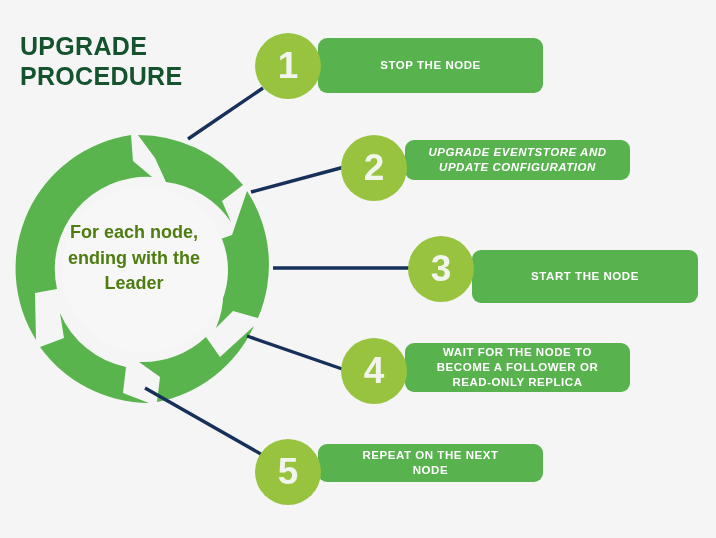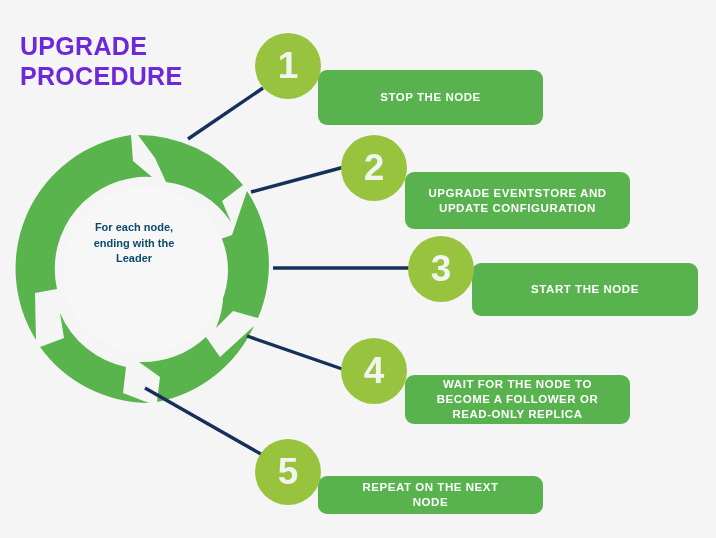--- a/index.html
+++ b/index.html
@@ -23,41 +23,41 @@
   
   .title {
     position: absolute;
     left: 20px;
     top: 32px;
     width: 230px;
     font-size: 25px;
     font-weight: bold;
     line-height: 1.18;
     letter-spacing: 0.3px;
-    color: #6d28d9;
+    color: #14532d;
     text-transform: uppercase;
     white-space: pre-line;
   }
 
   
   #ring-svg {
     position: absolute;
     left: 0px;
     top: 125px;
   }
   .ring-hub-text {
     position: absolute;
     left: 58px;
     top: 220px;
     width: 152px;
     text-align: center;
-    font-size: 11px;
+    font-size: 18px;
     font-weight: bold;
     line-height: 1.42;
-    color: #0c4a6e;
+    color: #4d7c0f;
     white-space: pre-line;
   }
 
   
   #lines-svg {
     position: absolute;
     left: 0;
     top: 0;
   }
 
@@ -66,21 +66,20 @@
     position: absolute;
   }
   .step-bar {
     position: absolute;
     background: #58b34f;
     border-radius: 9px;
     box-sizing: border-box;
     display: flex;
     align-items: center;
     justify-content: center;
-    margin-top: 32px;
   }
   .step-bar-label {
     color: #ffffff;
     font-size: 11.5px;
     font-weight: bold;
     letter-spacing: 0.55px;
     line-height: 1.28;
     text-align: center;
     text-transform: uppercase;
     white-space: pre-line;
@@ -171,31 +170,31 @@
   <div class="step">
     <div class="step-bar" style="left:318px; top:38px; width:225px; height:55px;">
       <span class="step-bar-label">STOP THE NODE</span>
     </div>
     <div class="step-circle" style="left:255px; top:33px; width:66px; height:66px;">
       <span class="step-number">1</span>
     </div>
   </div>
 
   <div class="step">
-    <div class="step-bar" style="left:405px; top:140px; width:225px; height:57px;">
+    <div class="step-bar" style="left:405px; top:140px; width:225px; height:40px;font-style:italic;">
       <span class="step-bar-label">UPGRADE EVENTSTORE AND
 UPDATE CONFIGURATION</span>
     </div>
     <div class="step-circle" style="left:341px; top:135px; width:66px; height:66px;">
       <span class="step-number">2</span>
     </div>
   </div>
 
   <div class="step">
-    <div class="step-bar" style="left:472px; top:231px; width:226px; height:53px;">
+    <div class="step-bar" style="left:472px; top:250px; width:226px; height:53px;">
       <span class="step-bar-label">START THE NODE</span>
     </div>
     <div class="step-circle" style="left:408px; top:236px; width:66px; height:66px;">
       <span class="step-number">3</span>
     </div>
   </div>
 
   <div class="step">
     <div class="step-bar" style="left:405px; top:343px; width:225px; height:49px;">
       <span class="step-bar-label">WAIT FOR THE NODE TO

